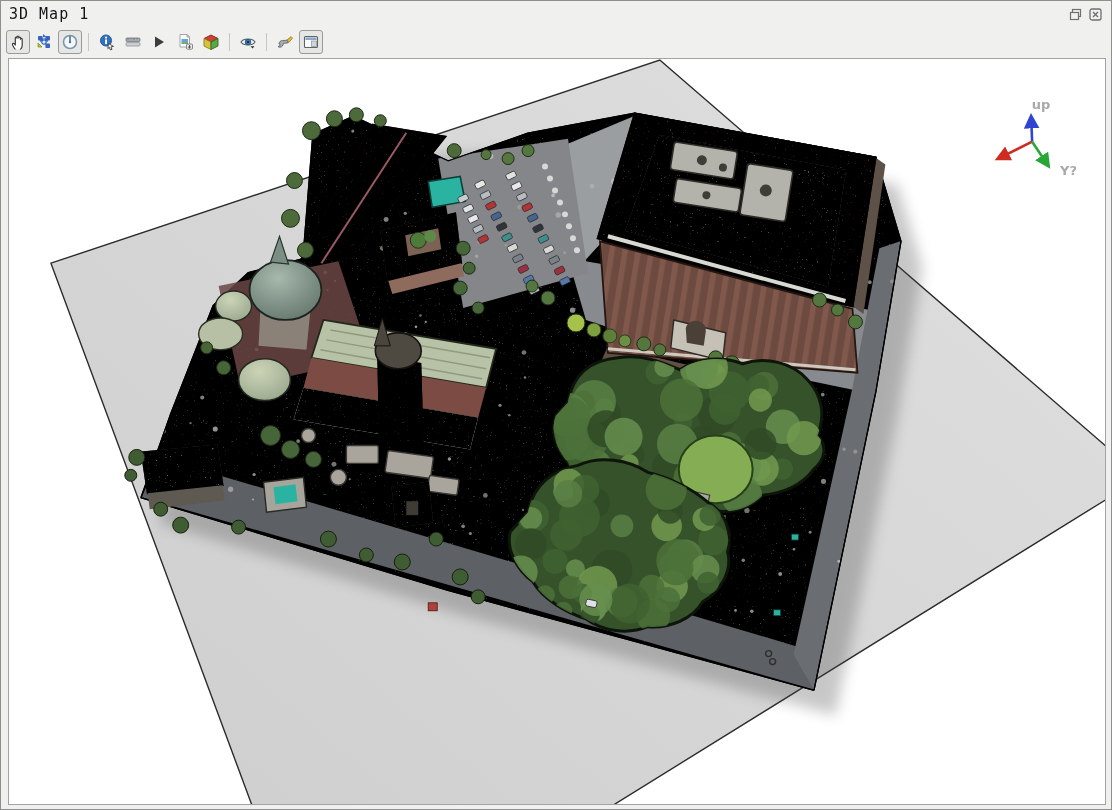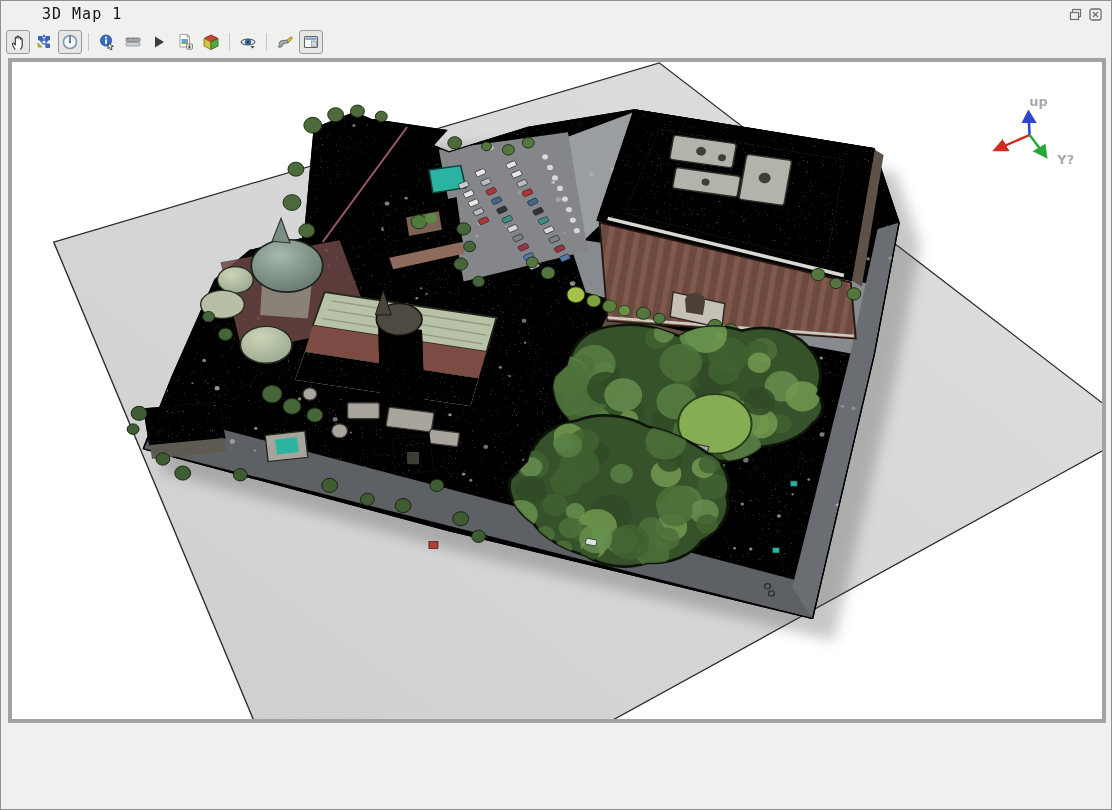--- a/index.html
+++ b/index.html
@@ -4,42 +4,42 @@
 <style>
   html,body{margin:0;padding:0;background:#e8e8e8;}
   *{box-sizing:border-box;}
   .window{
     position:relative;width:1112px;height:810px;margin:0 auto;
     background:#f0f0ef;border:1px solid #8f8f8f;
     font-family:"Liberation Sans", sans-serif;overflow:hidden;
   }
   .titlebar{
     position:absolute;left:0;top:0;right:0;height:26px;
-    display:flex;align-items:center;padding:0 8px;margin-left:33px;
+    display:flex;align-items:center;padding:0 8px;
   }
   .title{
     font-family:"DejaVu Sans Mono", monospace;
     font-size:15px;color:#151515;letter-spacing:1px;
   }
   .win-controls{margin-left:auto;display:flex;gap:4px;}
   .win-btn{width:16px;height:16px;display:flex;align-items:center;justify-content:center;
     background:transparent;border:none;padding:0;cursor:default;}
   .toolbar{
     position:absolute;left:0;top:26px;right:0;height:30px;
     display:flex;align-items:center;padding:0 5px;gap:2px;
   }
   .tbtn{
     width:24px;height:24px;display:flex;align-items:center;justify-content:center;
     border:1px solid transparent;border-radius:3px;background:transparent;padding:0;
   }
   .tbtn.toggled{background:#e6e6e5;border-color:#9a9a9a;}
   .tsep{width:1px;height:18px;background:#c6c6c4;margin:0 4px;}
   .viewport{
-    position:absolute;left:7px;top:57px;width:1098px;height:665px;
-    background:#a3a3a3;border:4px solid #a3a3a3;
+    position:absolute;left:7px;top:57px;width:1098px;height:747px;
+    background:#a3a3a3;border:1px solid #a3a3a3;
   }
   .viewport svg{display:block;width:100%;height:100%;}
   text{font-family:"DejaVu Sans", "Liberation Sans", sans-serif;}
 </style>
 </head>
 <body>
 
 <div class="window">
 
   <div class="titlebar">

